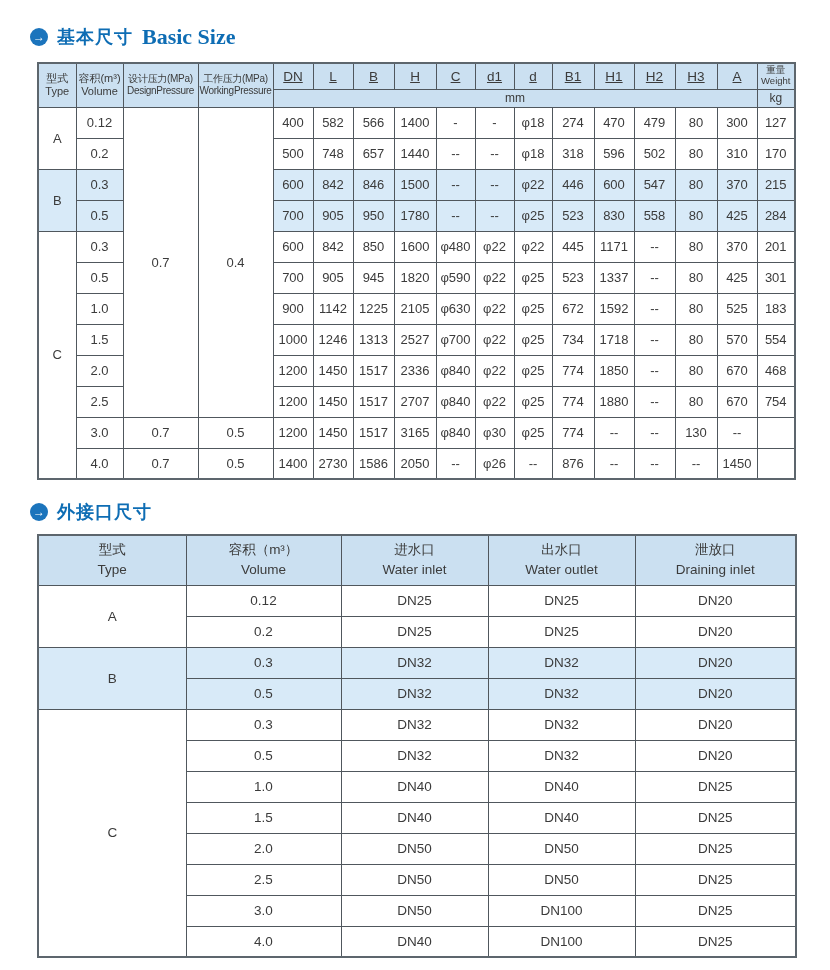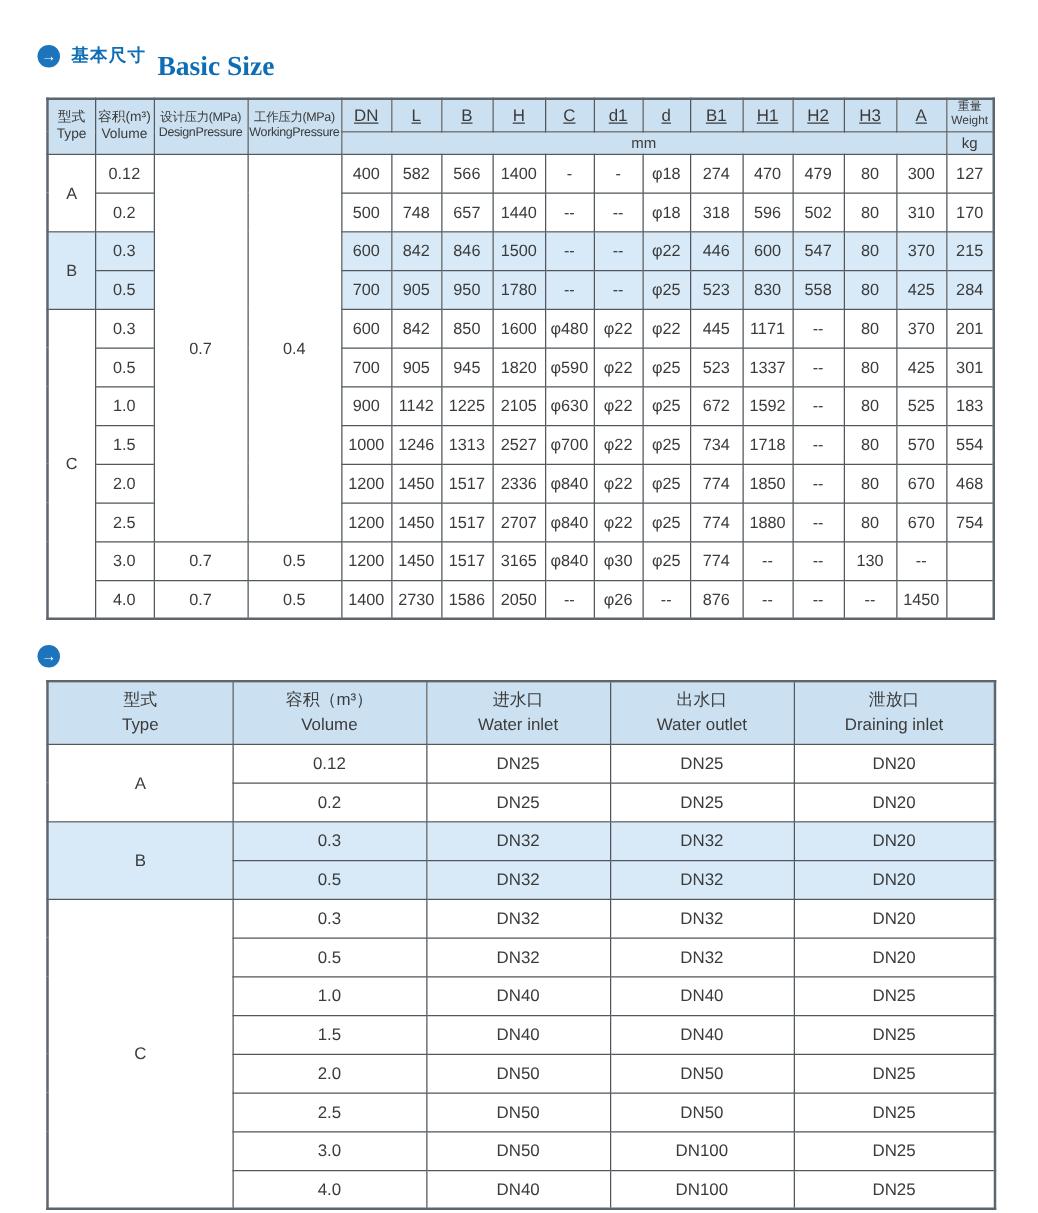--- a/index.html
+++ b/index.html
@@ -18,23 +18,23 @@
   }
   .page{position:relative;width:830px;height:970px;}
   .sec-title{display:flex;align-items:center;gap:9px;padding-left:30px;}
   .sec-title.first{padding-top:24px;}
   .sec-title.second{padding-top:20px;}
   .bullet{
     width:18px;height:18px;border-radius:50%;background:var(--icon-blue);
     color:#ffffff;font-size:12px;font-weight:bold;line-height:1;
     display:flex;align-items:center;justify-content:center;flex:0 0 auto;
   }
-  .t-zh{font-size:14px;font-weight:bold;color:var(--title-blue);letter-spacing:1px;}
+  .t-zh{font-size:18px;font-weight:bold;color:var(--title-blue);letter-spacing:1px;}
   .t-en{font-size:22px;font-weight:bold;color:var(--title-blue);
-        font-family:"Liberation Serif","DejaVu Serif",serif;margin-top:16px;}
+        font-family:"Liberation Serif","DejaVu Serif",serif;}
   table{border-collapse:collapse;table-layout:fixed;margin-left:37px;
         border:2px solid var(--outer-border);}
   th,td{border:1px solid var(--border);text-align:center;vertical-align:middle;
         padding:0;overflow:hidden;white-space:nowrap;}
   thead th{background:var(--header-bg);font-weight:normal;}
   .hl{background:var(--highlight-bg);}
   
   .t1{width:757px;margin-top:12px;}
   .t1 thead tr.hrow1{height:26px;}
   .t1 thead tr.hrow2{height:18px;}
@@ -323,20 +323,21 @@
           <td>--</td>
           <td>--</td>
           <td>1450</td>
           <td></td>
         </tr>
       </tbody>
   </table>
 
   <div class="sec-title second">
     <span class="bullet">→</span>
+    <span class="t-zh">外接口尺寸</span>
   </div>
 
   <table class="t2">
     <colgroup>
       <col style="width:148px">
         <col style="width:155px">
         <col style="width:147px">
       <col style="width:147px">
         <col style="width:161px">
     </colgroup>

